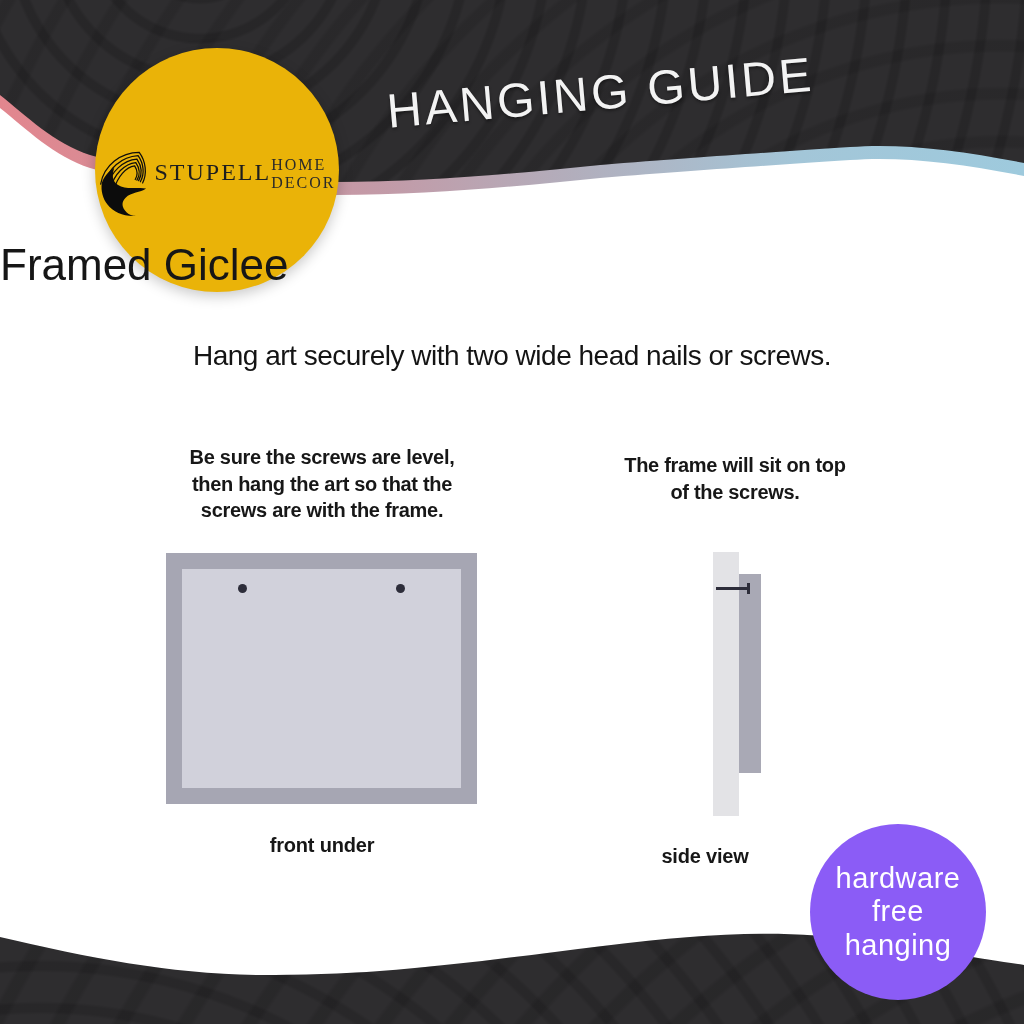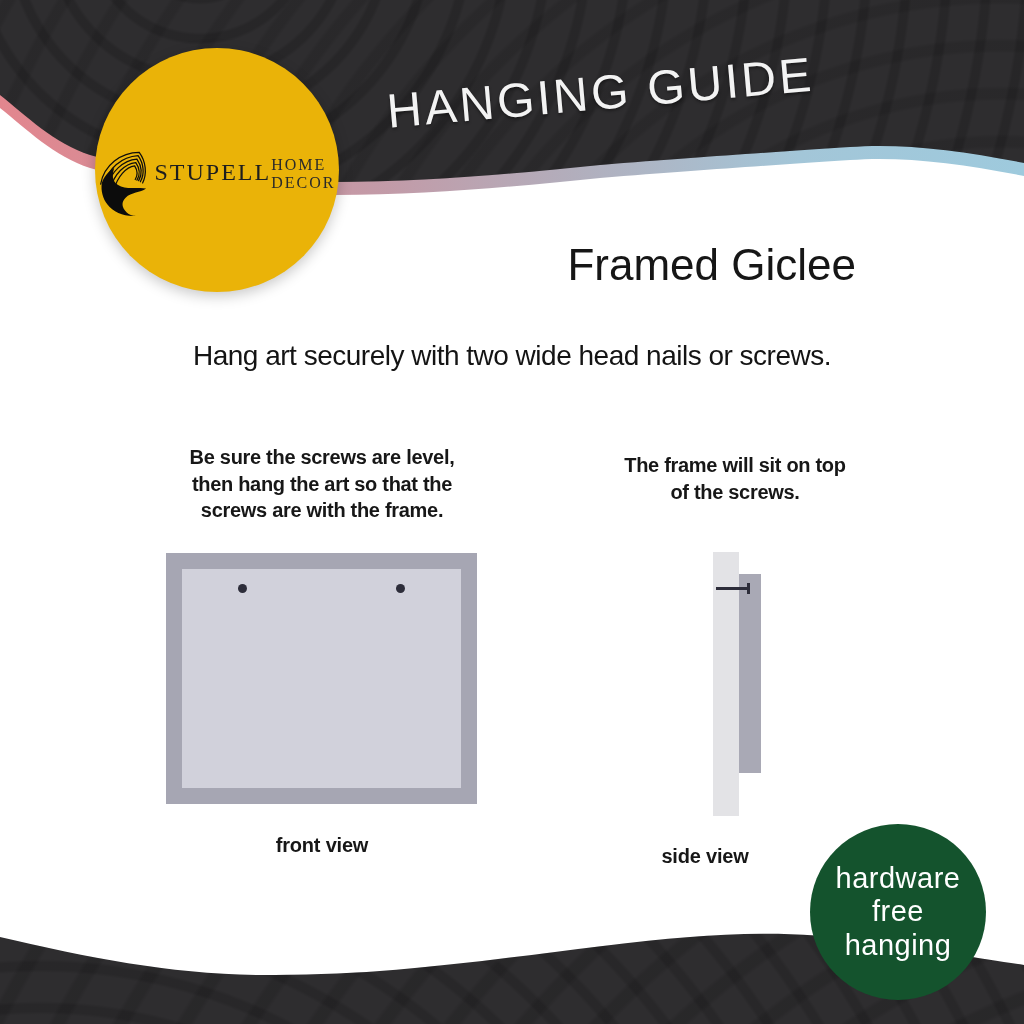--- a/index.html
+++ b/index.html
@@ -21,21 +21,21 @@
     position:absolute;left:95px;top:48px;width:244px;height:244px;
     border-radius:50%;background:#eab308;
     box-shadow:0 4px 14px rgba(0,0,0,0.22);
     display:flex;flex-direction:row;align-items:center;font-family:Liberation Serif, serif;
   }
   .logo-circle svg{margin-top:26px;}
   .brand-name{font-size:24px;letter-spacing:2px;color:#1e1e1e;margin-top:4px;font-weight:400;}
   .brand-tagline{font-size:16px;letter-spacing:2px;color:#2a2a2a;margin-top:8px;font-weight:400;}
   
   .subtitle{
-    position:absolute;left:0;width:856px;top:240px;text-align:right;
+    position:absolute;left:0;width:856px;top:240px;text-align:left;
     font-size:44px;color:#161616;font-weight:400;
   }
   .instruction{
     position:absolute;left:0;width:1024px;top:340px;text-align:center;
     font-size:28px;font-weight:normal;letter-spacing:-0.5px;color:#141414;
   }
   .note{
     position:absolute;text-align:center;font-size:20px;font-weight:bold;
     letter-spacing:-0.3px;line-height:26.5px;color:#171717;white-space:pre-line;
   }
@@ -55,21 +55,21 @@
   .screw-dot.s2{left:230px;top:31px;}
   
   .side-wall{position:absolute;left:713px;top:552px;width:26px;height:264px;background:#e3e3e6;}
   .side-frame{position:absolute;left:739px;top:574px;width:22px;height:199px;background:#a9a9b5;}
   .nail-shaft{position:absolute;left:716px;top:587px;width:33px;height:3px;background:#2d2d3a;z-index:3;}
   .nail-head{position:absolute;left:747px;top:583px;width:3px;height:11px;background:#2d2d3a;z-index:3;}
   
   #footer-svg{position:absolute;left:0;top:900px;width:1024px;height:124px;display:block;}
   .badge-circle{
     position:absolute;left:810px;top:824px;width:176px;height:176px;border-radius:50%;
-    background:#14532d;z-index:5;display:flex;align-items:center;justify-content:center;
+    background:#8b5cf6;z-index:5;display:flex;align-items:center;justify-content:center;
   }
   .badge-text{
     text-align:center;color:#ffffff;font-size:29px;line-height:33.5px;
     letter-spacing:0.5px;white-space:pre-line;font-weight:400;
   }
 </style>
 </head>
 <body>
 
 <div id="canvas">
@@ -129,21 +129,21 @@
   <div class="instruction">Hang art securely with two wide head nails or screws.</div>
 
   <div class="note note-front">Be sure the screws are level,
 then hang the art so that the
 screws are with the frame.</div>
   <div class="front-frame">
     <div class="front-art"></div>
     <div class="screw-dot s1"></div>
     <div class="screw-dot s2"></div>
   </div>
-  <div class="caption caption-front">front view</div>
+  <div class="caption caption-front">front under</div>
 
   <div class="note note-side">The frame will sit on top
 of the screws.</div>
   <div class="side-wall"></div>
   <div class="side-frame"></div>
   <div class="nail-shaft"></div>
   <div class="nail-head"></div>
   <div class="caption caption-side">side view</div>
 
   <svg id="footer-svg" viewBox="0 0 1024 124" aria-hidden="true">

